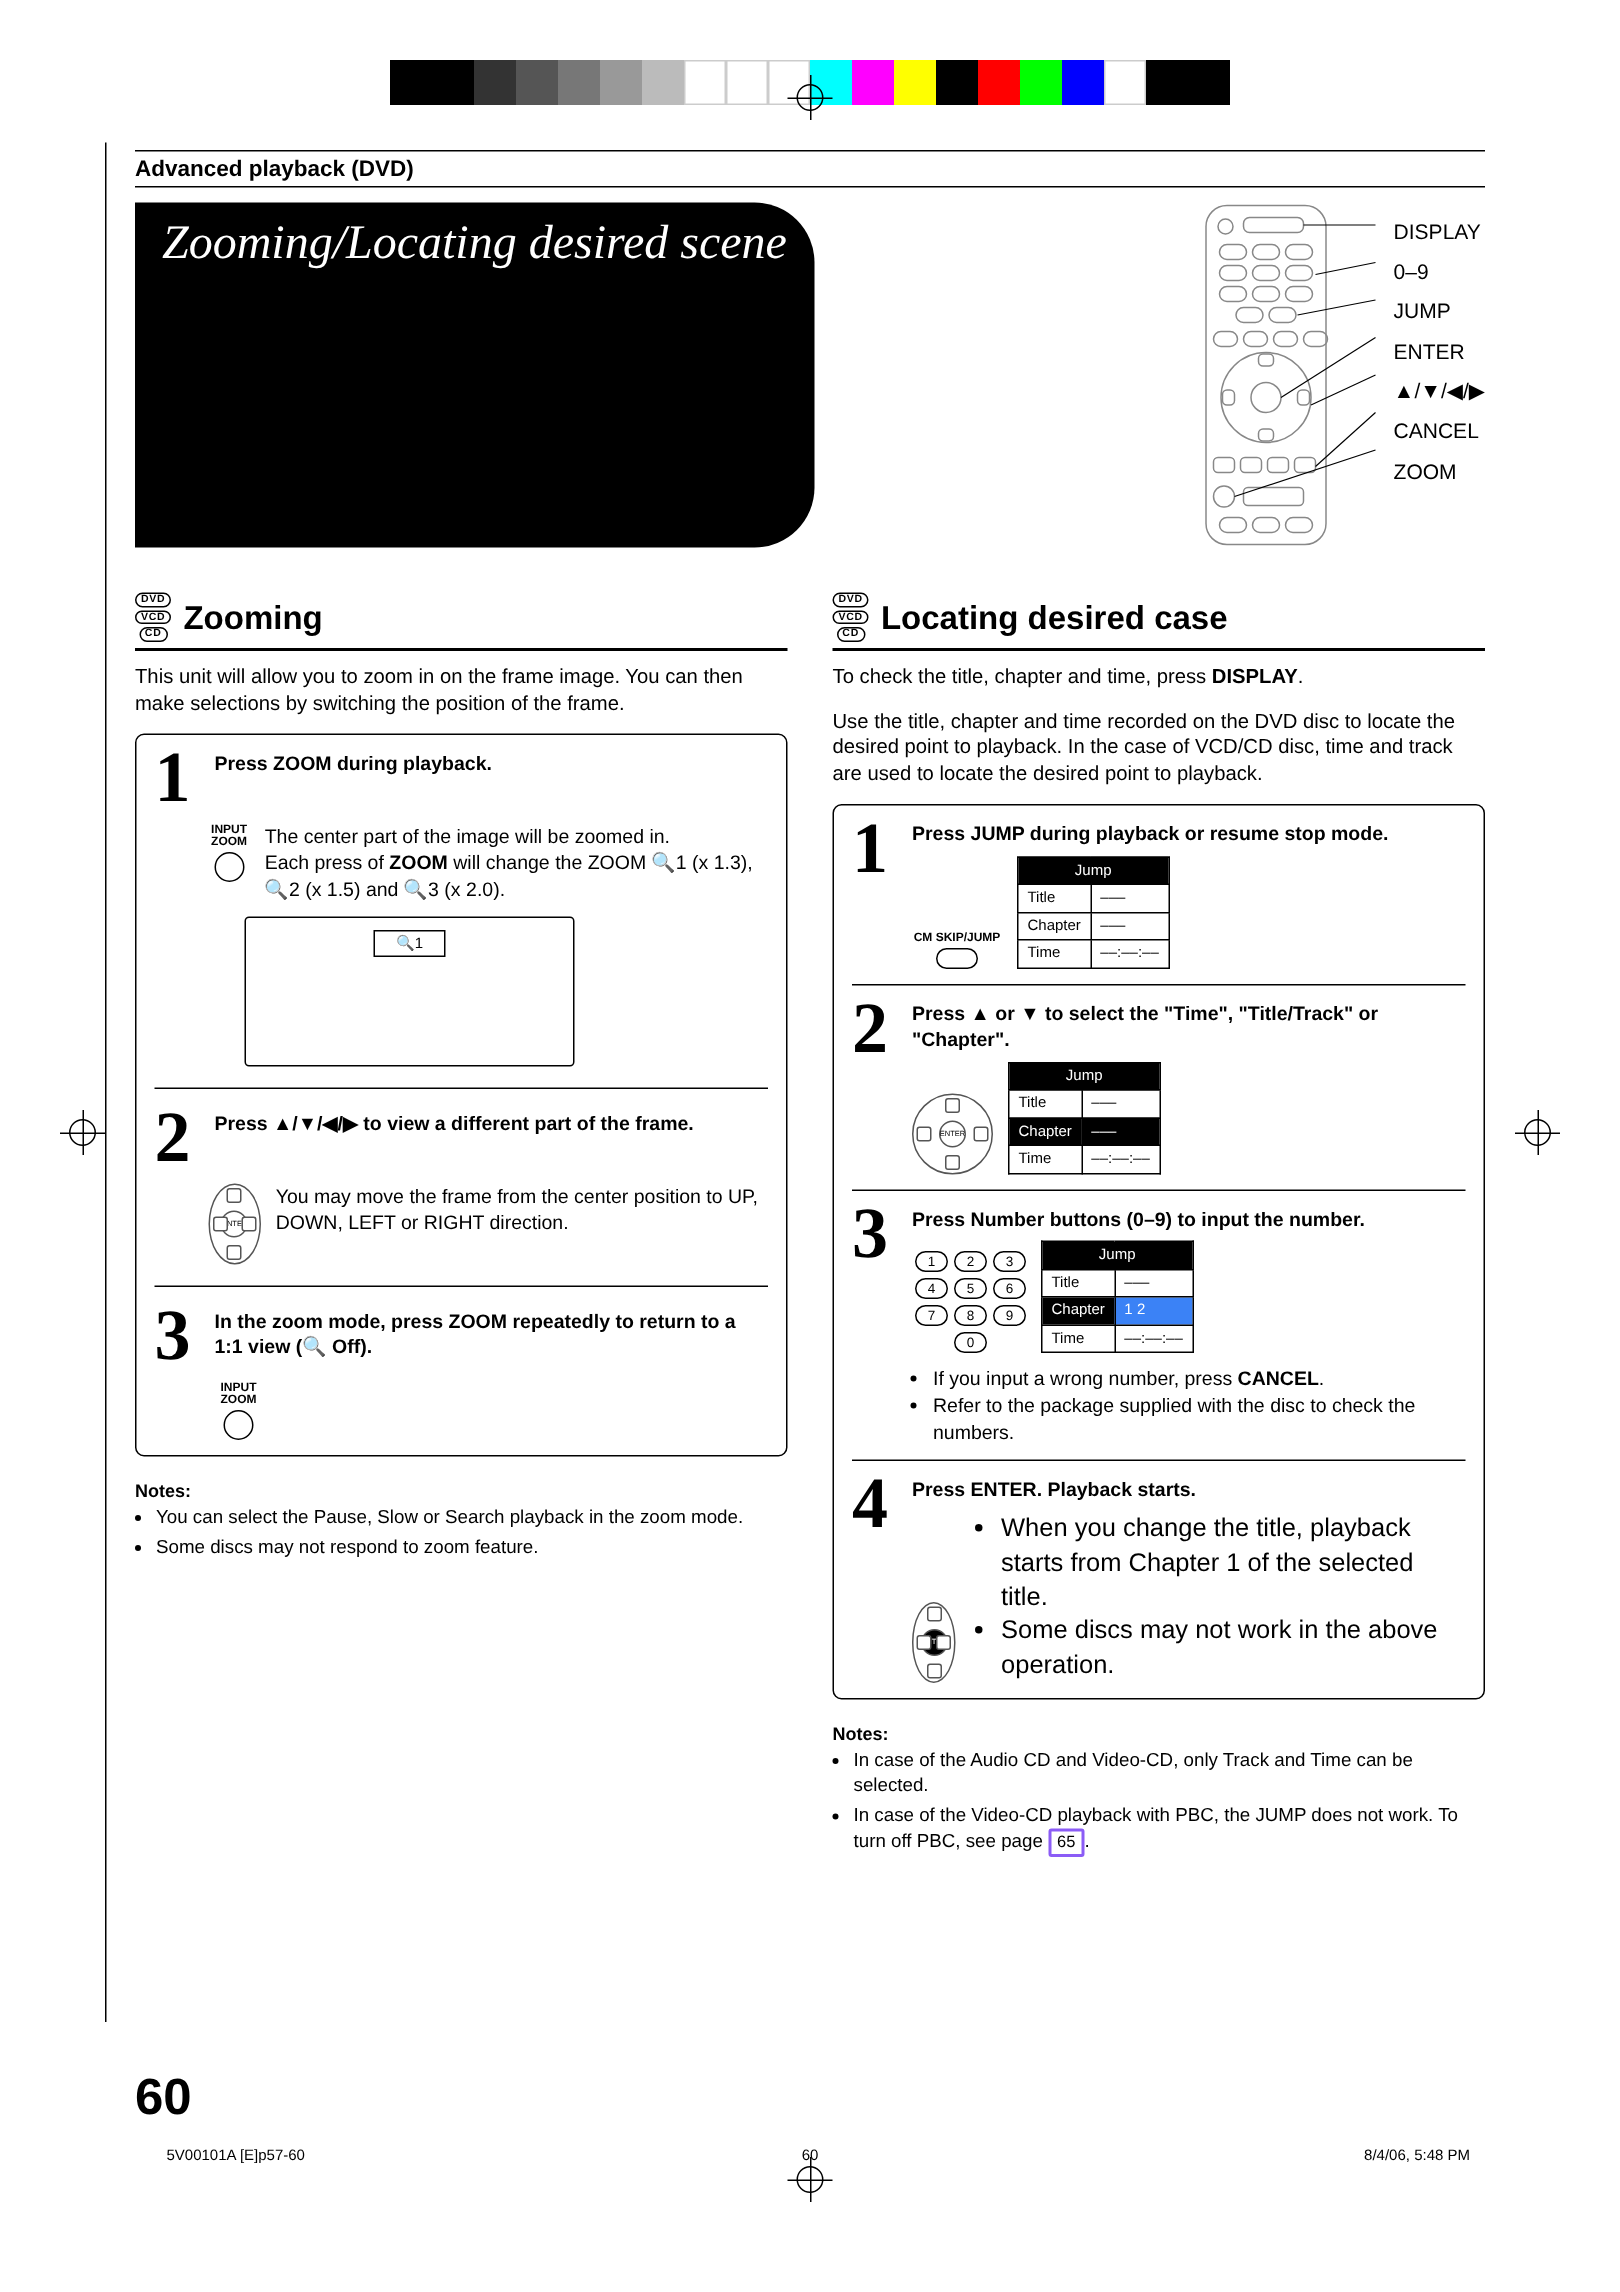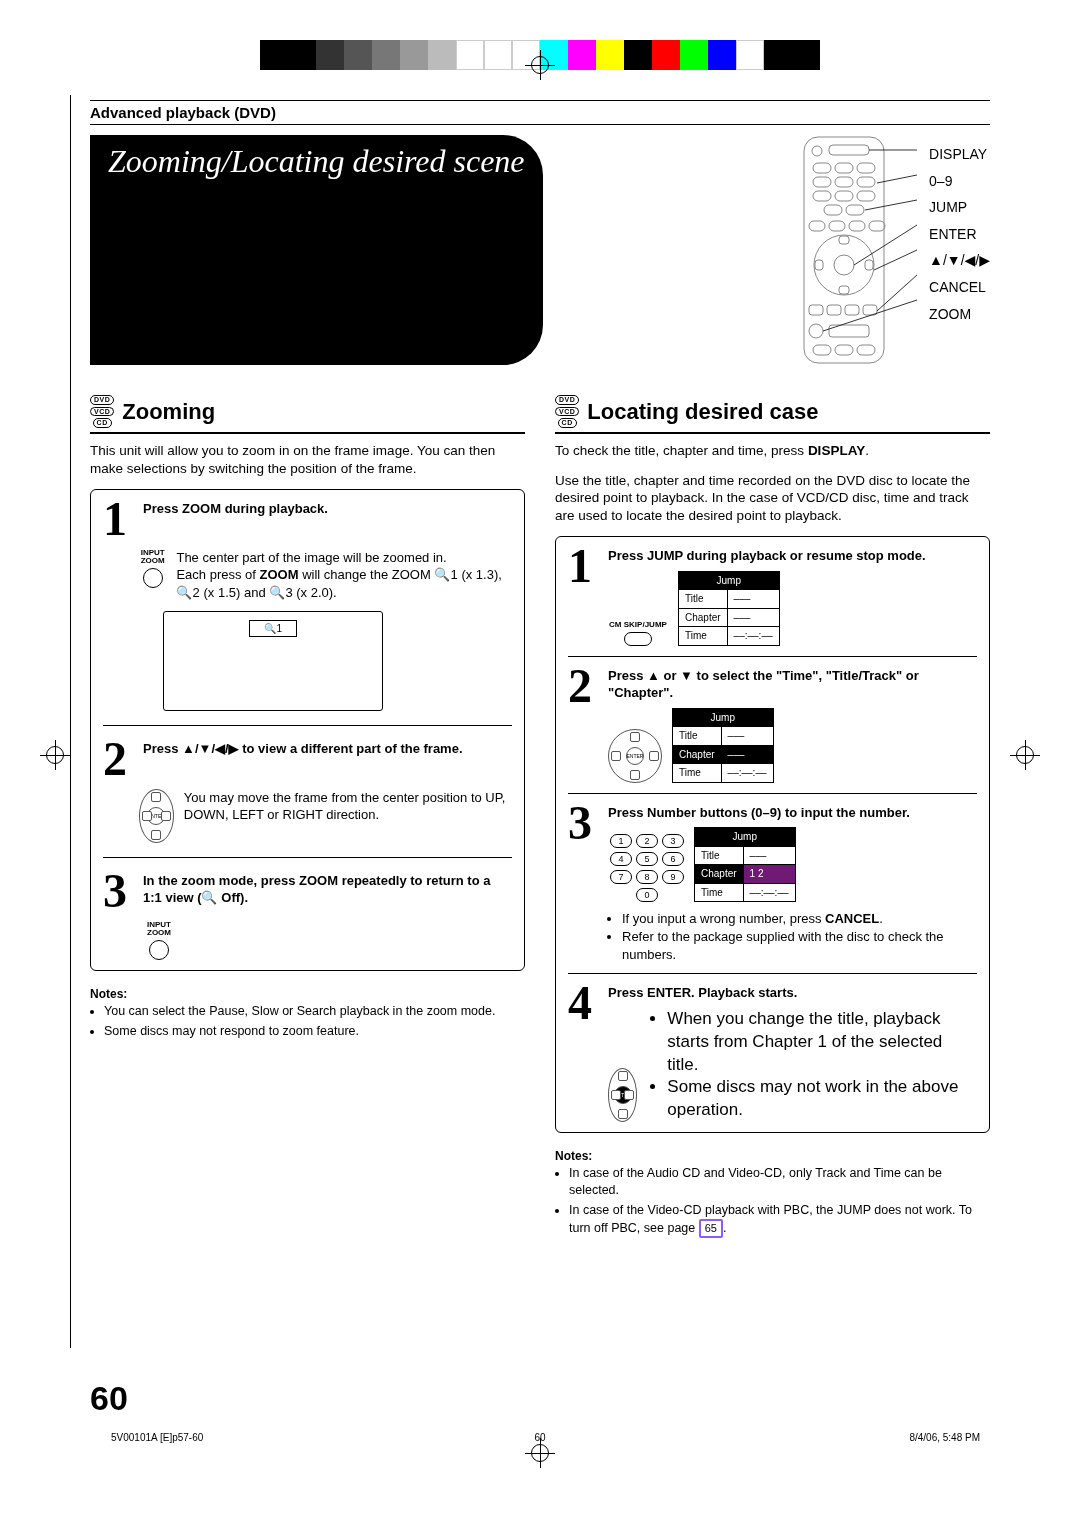--- a/index.html
+++ b/index.html
@@ -475,21 +475,21 @@
                 <tbody>
                     <tr class="hdr">
                       <td colspan="2" style="text-align:center">Jump</td>
                     </tr>
                 <tr>
                       <td>Title</td>
                       <td>–––</td>
                     </tr>
                 <tr>
                       <td style="background:#000;color:#fff">Chapter</td>
-                      <td style="background:#701a75;color:#fff">1 2</td>
+                      <td style="background:#3b82f6;color:#fff">1 2</td>
                     </tr>
                 <tr>
                       <td>Time</td>
                       <td>––:––:––</td>
                     </tr>
               </tbody>
                 </table>
             </div>
             <ul style="margin:8px 0 0 14px; padding:0; font-size:13px;">
               <li><span>If you input a wrong number, press </span><b>CANCEL</b><span>.</span></li>

